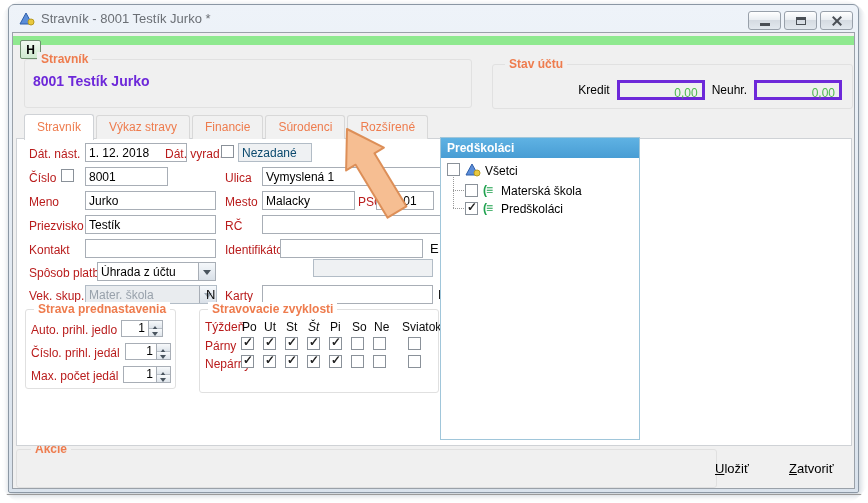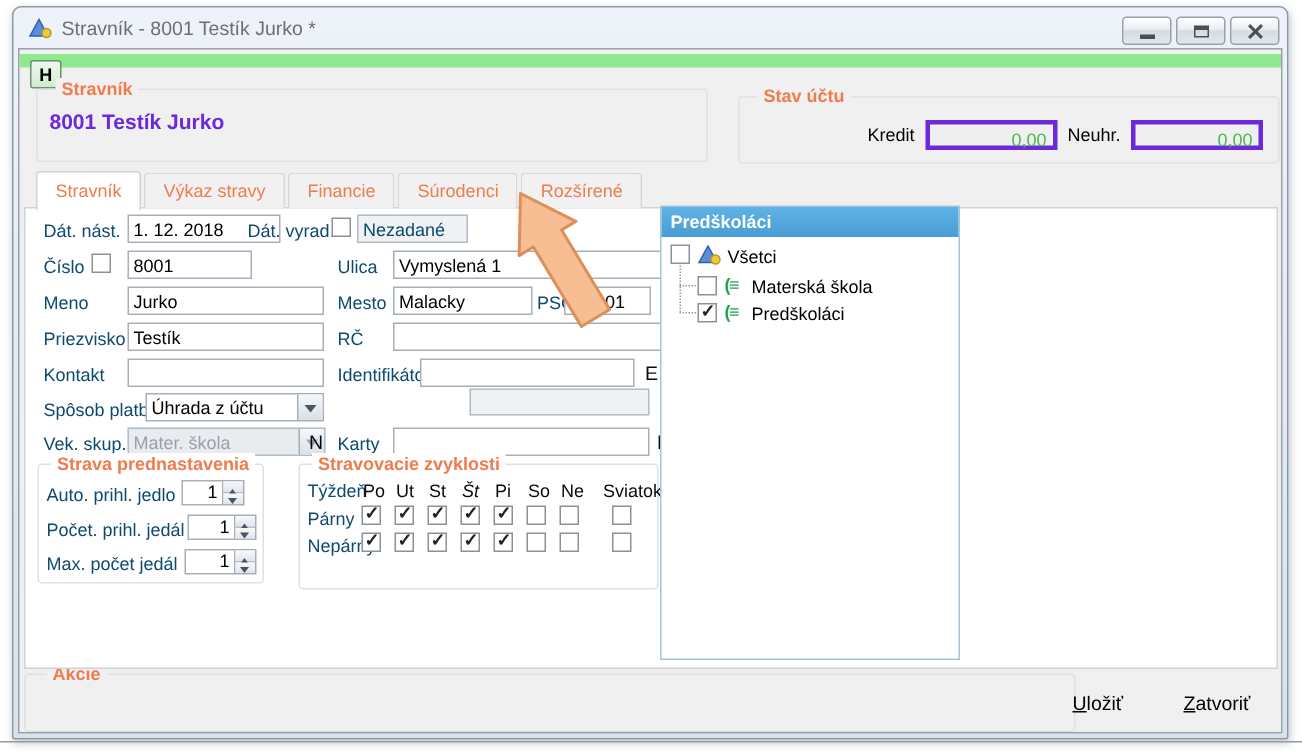--- a/index.html
+++ b/index.html
@@ -1,17 +1,17 @@
 <!DOCTYPE html>
 <html><head>
 <meta charset="utf-8">
 <style>
   html,body{margin:0;padding:0;background:#fff;}
   .page{position:relative;width:868px;height:503px;background:#ffffff;overflow:hidden;
-        font-family:"Liberation Sans",sans-serif;-webkit-font-smoothing:antialiased;}
+        font-family:"Liberation Sans",sans-serif;border-radius:26px;-webkit-font-smoothing:antialiased;}
   .page-bottom-line{position:absolute;left:0;right:0;bottom:8px;border-top:1px solid #9a9a9a;}
 
   
   .window{position:absolute;left:8px;top:4px;width:849px;height:487px;
           background:linear-gradient(#eef3f9,#d9e2ec);
           border:1px solid #8b97a4;border-radius:6px 6px 2px 2px;
           box-shadow:1px 2px 6px rgba(110,130,150,.45);}
   .titlebar{position:absolute;left:0;top:0;right:0;height:27px;display:flex;align-items:center;}
   .titlebar .appicon{margin-left:10px;flex:none;}
   .titletext{margin-left:6px;font-size:13px;color:#6b6f75;white-space:nowrap;}
@@ -49,21 +49,21 @@
   
   .tabs{position:absolute;left:11px;top:81px;height:26px;display:flex;gap:2px;z-index:3;}
   .tab{height:24px;margin-top:1px;line-height:23px;padding:0 12px;font-size:12px;color:#ee7c4e;
        background:#f1f1f1;border:1px solid #d8d8d8;border-bottom:none;border-radius:3px 3px 0 0;box-sizing:border-box;cursor:default;}
   .tab.active{height:26px;margin-top:0;line-height:25px;background:#ffffff;border-color:#cfd2d6;}
 
   .tabpage{position:absolute;left:3px;top:105px;width:836px;height:308px;background:#ffffff;
            border:1px solid #cfd2d6;box-sizing:border-box;z-index:1;}
 
   
-  .lbl{position:absolute;font-size:12px;color:#0c4a6e;white-space:nowrap;}
+  .lbl{position:absolute;font-size:12px;color:#b91c1c;white-space:nowrap;}
   .sfx{position:absolute;font-size:13px;color:#0a0a0a;}
   .tinput{position:absolute;height:19px;box-sizing:border-box;border:1px solid #a8aeb6;background:#fff;
           font-family:"Liberation Sans",sans-serif;font-size:12px;color:#000;padding:0 3px;}
   .tinput.dis{background:#eff1f3;color:#0c4a6e;border-color:#b2bcc6;}
   .cb{position:absolute;width:13px;height:13px;box-sizing:border-box;background:#fff;border:1px solid #8a9199;}
   .cb.checked::after{content:"\2713";position:absolute;left:1px;top:-3px;font-size:12px;font-weight:bold;color:#222;}
 
   .dd{position:absolute;height:19px;box-sizing:border-box;border:1px solid #a8aeb6;background:#fff;
       display:flex;align-items:center;font-size:12px;color:#000;}
   .dd .txt{flex:1;padding-left:3px;white-space:nowrap;overflow:hidden;}
@@ -207,21 +207,21 @@
           <span class="glabel onwhite" style="left:8px;">Strava prednastavenia</span>
         </div>
         <span class="lbl" style="left:14px;top:184px;">Auto. prihl. jedlo</span>
         <div class="spin" style="left:104px;top:181px;width:42px;">
           <span class="sv">1</span>
           <span class="sb">
               <i class="up"></i>
               <i class="dn"></i>
             </span>
         </div>
-        <span class="lbl" style="left:14px;top:207px;">Počet. prihl. jedál</span>
+        <span class="lbl" style="left:14px;top:207px;">Číslo. prihl. jedál</span>
         <div class="spin" style="left:108px;top:204px;width:46px;">
           <span class="sv">1</span>
           <span class="sb">
               <i class="up"></i>
               <i class="dn"></i>
             </span>
         </div>
         <span class="lbl" style="left:14px;top:230px;">Max. počet jedál</span>
         <div class="spin" style="left:106px;top:227px;width:48px;">
           <span class="sv">1</span>

